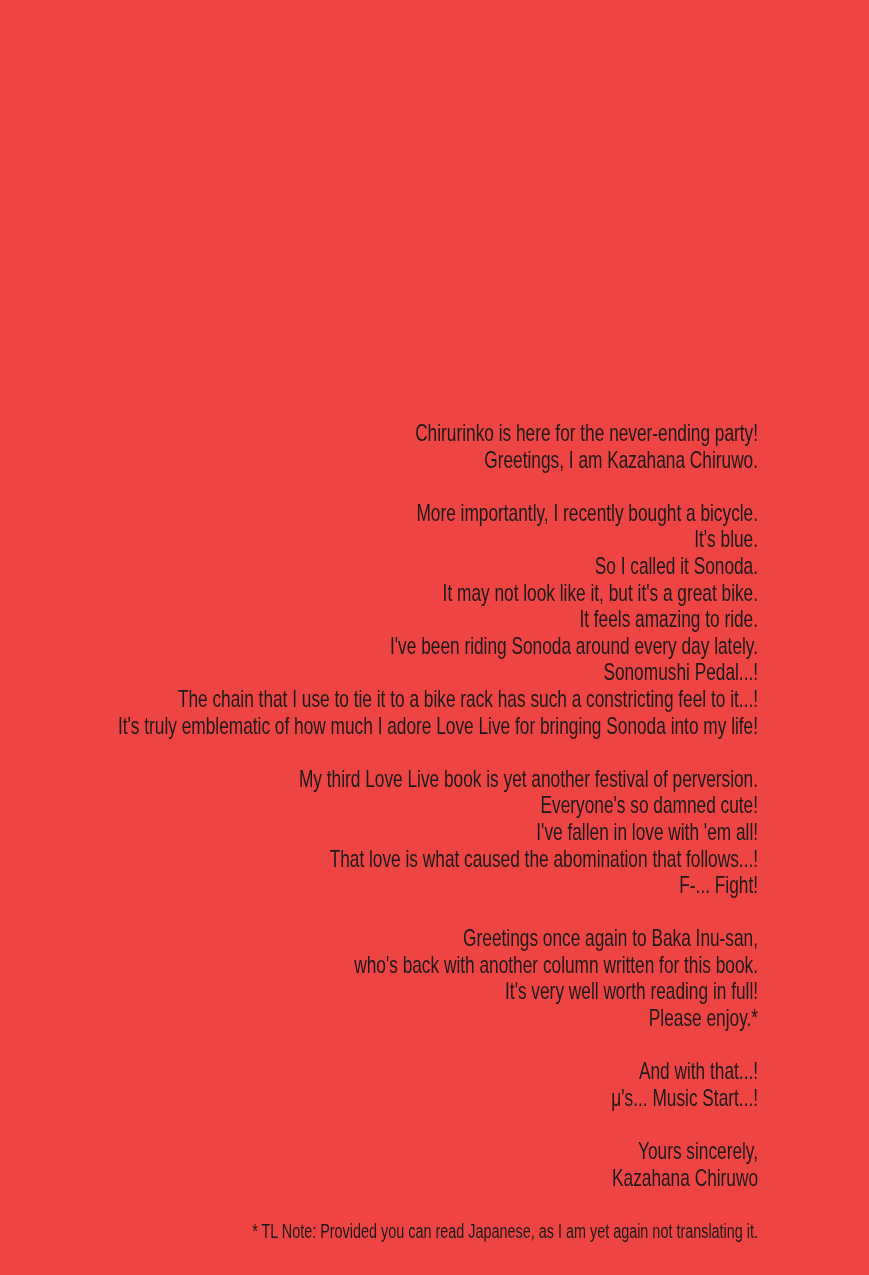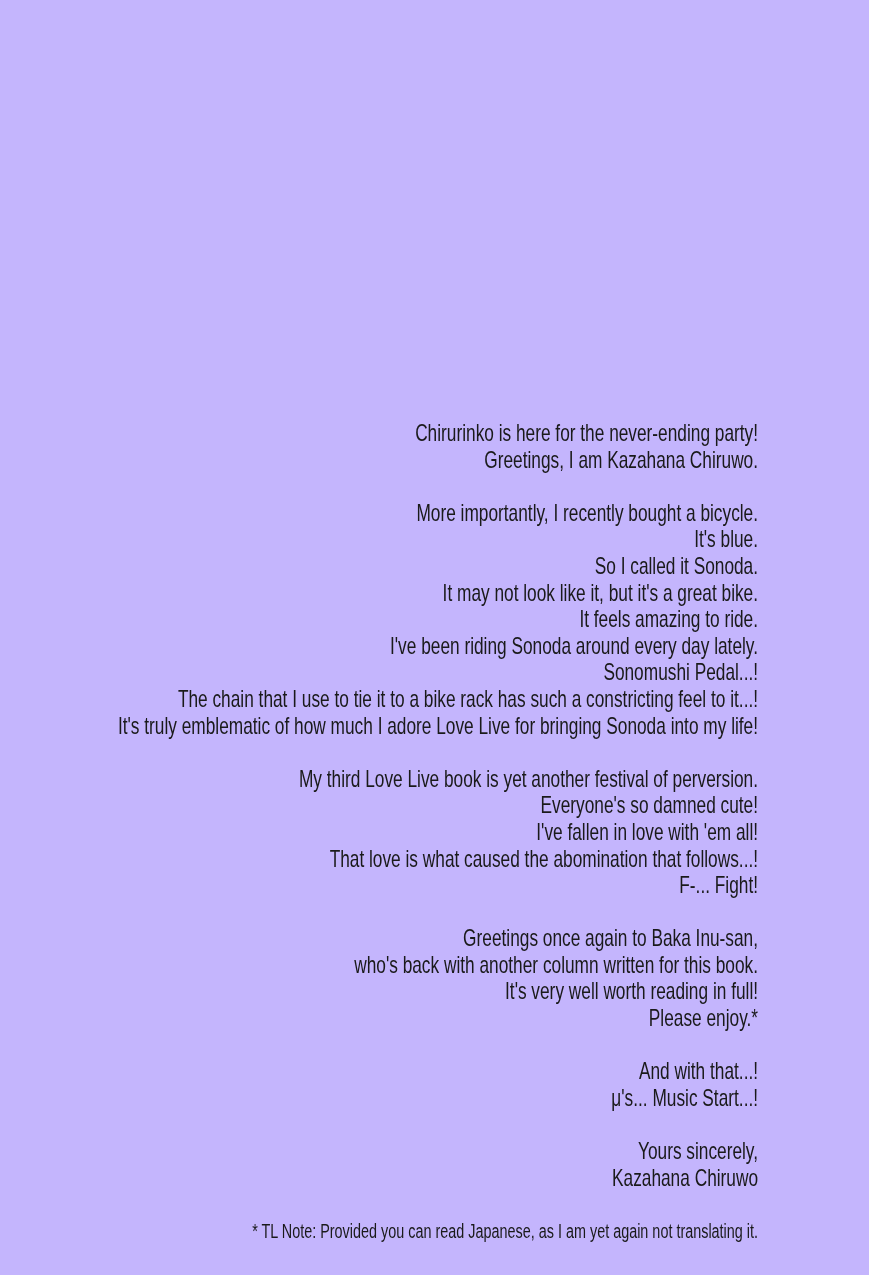--- a/index.html
+++ b/index.html
@@ -4,21 +4,21 @@
 <style>
   html, body {
     margin: 0;
     padding: 0;
     background: #ffffff;
   }
   .page {
     position: relative;
     width: 869px;
     height: 1275px;
-    background: #c4b5fd;
+    background: #ef4444;
     overflow: hidden;
     font-family: "Liberation Sans", sans-serif;
   }
   .letter {
     position: absolute;
     top: 420px;
     right: 111px;
     text-align: right;
     color: #1a1a1a;
     font-size: 24px;

